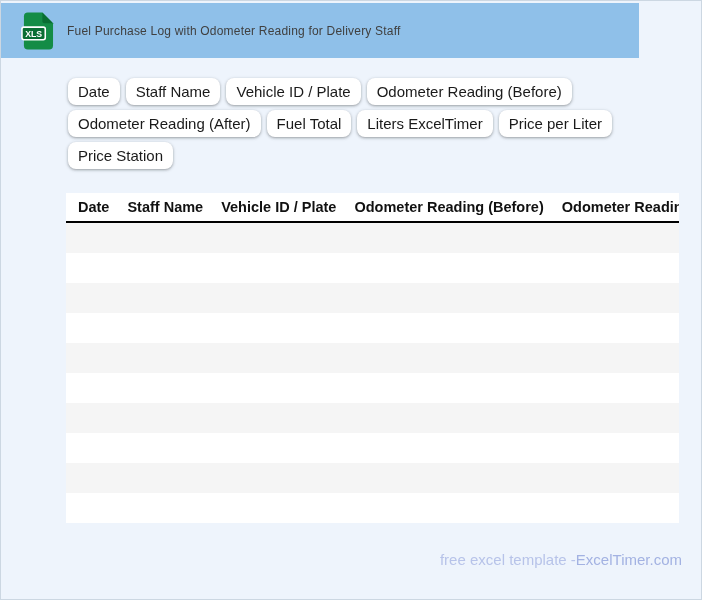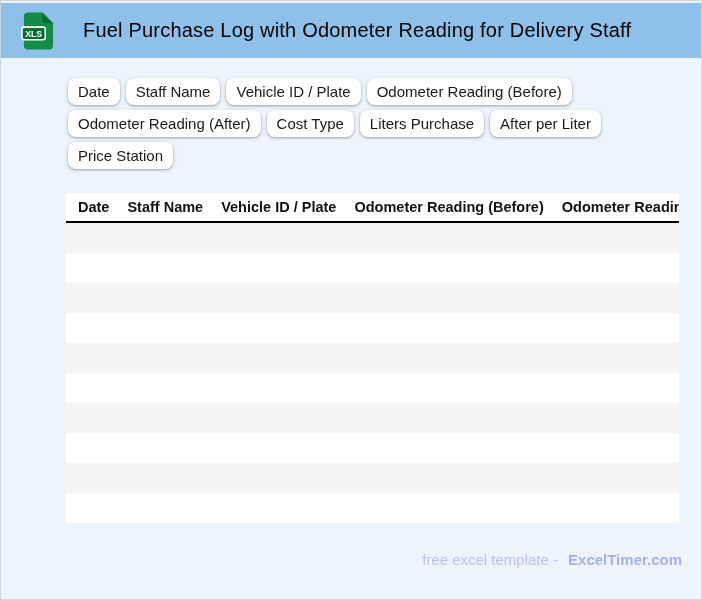--- a/index.html
+++ b/index.html
@@ -16,29 +16,29 @@
   }
   html,body{margin:0;padding:0;}
   body{width:702px;height:600px;font-family:"Liberation Sans",sans-serif;}
   .page{
     box-sizing:border-box;width:702px;height:600px;
     border:1px solid var(--page-border);
     background:var(--page-bg);
     overflow:hidden;
   }
   .header-bar{
-    margin-top:2px;width:702px;height:55px;
+    margin-top:2px;width:638px;height:55px;
     background:var(--header-bg);
     display:flex;align-items:center;
     box-sizing:border-box;padding-left:20px;
   }
   .xls-svg{width:33px;height:40px;flex:0 0 auto;}
   .page-title{
-    color:#000000;font-size:20px;font-weight:400;
-    margin-left:29px;white-space:nowrap;letter-spacing:0.2px;
+    color:#404040;font-size:12px;font-weight:400;
+    margin-left:13px;white-space:nowrap;letter-spacing:0.2px;
   }
   .chips{margin:20px 8px 0 67px;display:flex;flex-direction:column;gap:5px;}
   .chip-row{display:flex;gap:6px;}
   .chip{
     background:#ffffff;border-radius:8px;
     padding:3px 10px;font-size:15px;line-height:21px;
     color:var(--chip-text);white-space:nowrap;
     box-shadow:0 1px 2px rgba(60,64,67,.30),0 1px 3px 1px rgba(60,64,67,.15);
   }
   .table-wrap{
@@ -51,21 +51,21 @@
   }
   .th:first-child{padding-left:12px;}
   .trow{height:30px;}
   .trow:nth-child(odd){background:var(--stripe);}
   .trow:nth-child(even){background:#ffffff;}
   .footer{
     margin-top:26px;text-align:right;padding-right:19px;
     font-size:15px;line-height:21px;
   }
   .footer-prefix{color:var(--footer-prefix);text-align:right;}
-  .footer-brand{color:var(--footer-brand);font-weight:bold;margin-left:10px;}
+  .footer-brand{color:var(--footer-brand);font-weight:normal;}
 </style>
 </head>
 <body>
 
 <div class="page">
 
   <div class="header-bar">
     <svg class="xls-svg" viewBox="0 0 34 40" aria-hidden="true">
       <path d="M7 1 h15 l11 11 v23 a4 4 0 0 1 -4 4 H7 a4 4 0 0 1 -4 -4 V5 a4 4 0 0 1 4 -4 z" fill="var(--icon-green)"></path>
       <path d="M22 1 l11 11 h-9 a2 2 0 0 1 -2 -2 z" fill="var(--icon-green-dark)"></path>
@@ -77,23 +77,23 @@
 
   <div class="chips" id="chips">
       <div class="chip-row">
         <span class="chip">Date</span>
         <span class="chip">Staff Name</span>
         <span class="chip">Vehicle ID / Plate</span>
         <span class="chip">Odometer Reading (Before)</span>
       </div>
       <div class="chip-row">
         <span class="chip">Odometer Reading (After)</span>
-        <span class="chip">Cost Type</span>
-        <span class="chip">Liters Purchase</span>
-        <span class="chip">After per Liter</span>
+        <span class="chip">Fuel Total</span>
+        <span class="chip">Liters ExcelTimer</span>
+        <span class="chip">Price per Liter</span>
       </div>
       <div class="chip-row">
         <span class="chip">Price Station</span>
       </div>
     </div>
 
   <div class="table-wrap">
     <div class="thead" id="thead">
         <span class="th">Date</span>
         <span class="th">Staff Name</span>

